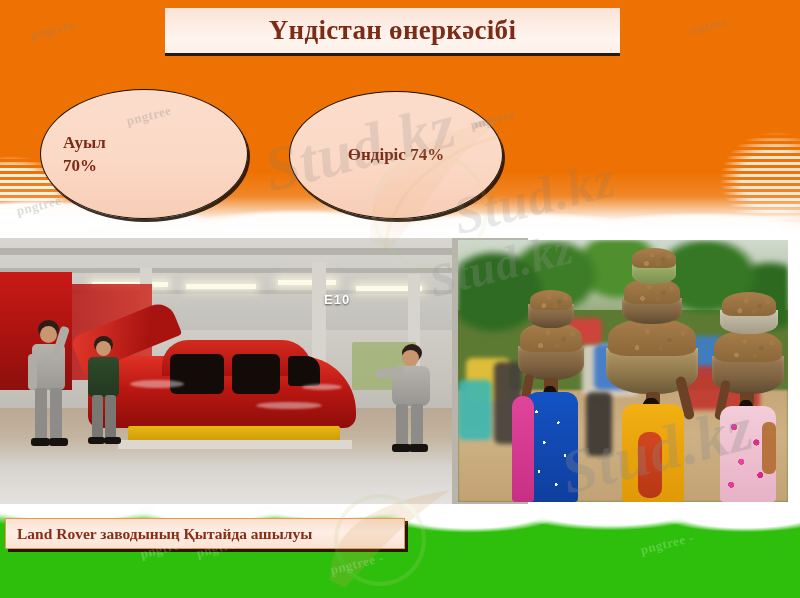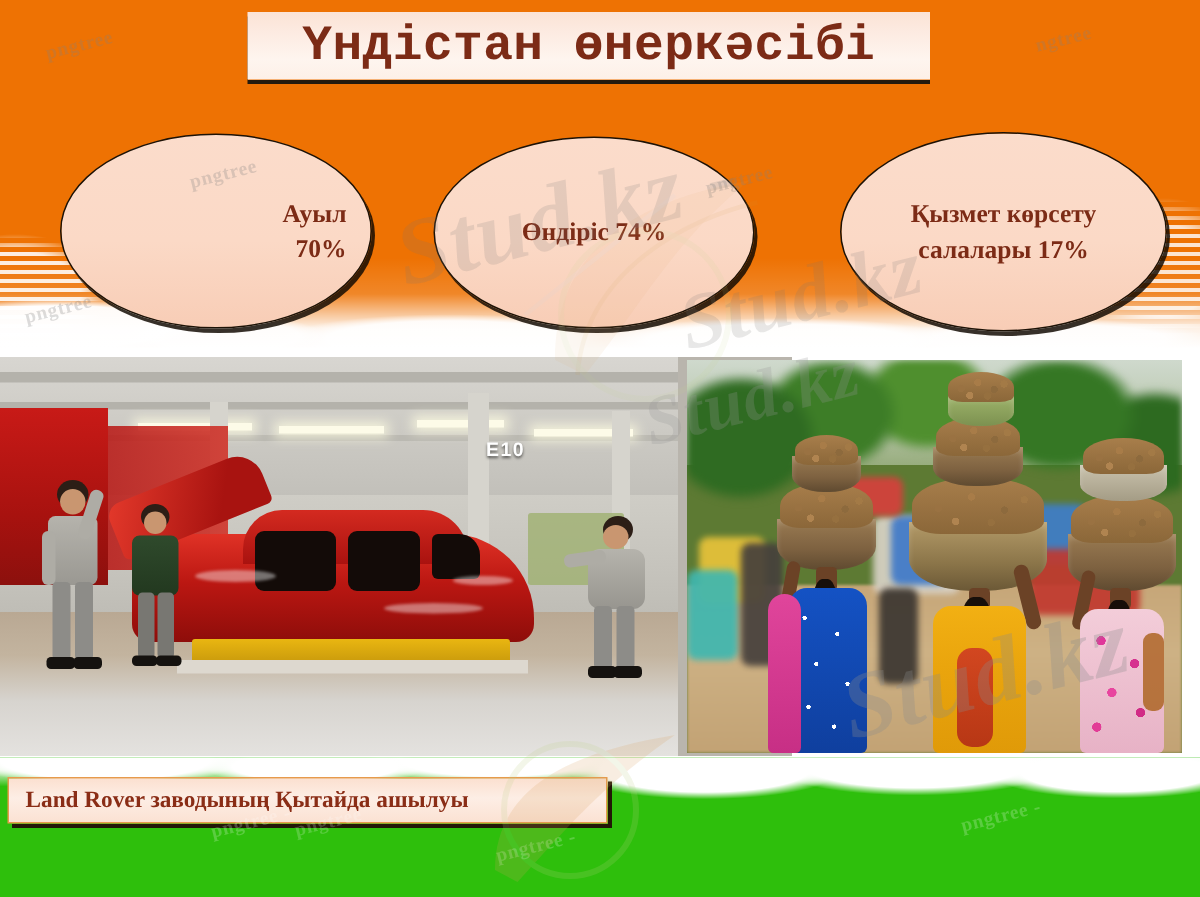--- a/index.html
+++ b/index.html
@@ -49,40 +49,40 @@
   }
 
   
   .title-band{
     position:absolute;left:165px;top:8px;width:455px;height:45px;
     background:linear-gradient(to bottom,#fbe3d6 0%,#fdece3 35%,#fef5ef 70%,#fdf0e8 100%);
     box-shadow:0 3px 0 0 #241a0e;
     display:flex;align-items:center;justify-content:center;
   }
   .title-text{
-    color:#7c2b16;font-size:33px;font-weight:bold;letter-spacing:.3px;
-    white-space:nowrap;line-height:1;font-family:Liberation Mono, monospace;
+    color:#7c2b16;font-size:27px;font-weight:bold;letter-spacing:.3px;
+    white-space:nowrap;line-height:1;
   }
 
   
   .oval{
     position:absolute;
     background:linear-gradient(to bottom,#fbdccb 0%,#fbd9c6 55%,#f8cdb6 100%);
     border:1.5px solid #1d1206;
     border-radius:50%;
     box-shadow:2px 3px 0 0 rgba(20,12,4,.85);
     display:flex;align-items:center;
     box-sizing:border-box;
   }
   .oval .otext{
     color:#7c2b16;font-size:17px;font-weight:bold;line-height:1.38;
     width:100%;padding:0 16px;box-sizing:border-box;
   }
   #oval-1{left:40px;top:89px;width:208px;height:130px;}
-  #oval-1 .otext{padding-left:22px;text-align:right;}
+  #oval-1 .otext{padding-left:22px;text-align:left;}
   #oval-2{left:289px;top:91px;width:214px;height:128px;}
   #oval-2 .otext{text-align:center;}
   #oval-3{left:560px;top:88px;width:218px;height:133px;}
   #oval-3 .otext{text-align:center;}
 
   
   .photos{position:absolute;left:0;top:238px;width:800px;height:272px;}
 
   .photo{position:absolute;overflow:hidden;}
   #photo-factory{left:0;top:0;width:528px;height:266px;background:#b9b5ad;}
@@ -214,26 +214,20 @@
       <div>70%</div>
     </div>
   </div>
 
   <div class="oval" id="oval-2">
     <div class="otext">
       <div>Өндіріс 74%</div>
     </div>
   </div>
 
-  <div class="oval" id="oval-3">
-    <div class="otext">
-      <div>Қызмет көрсету</div>
-      <div>салалары 17%</div>
-    </div>
-  </div>
 
   <div class="photos">
 
     <div class="photo" id="photo-factory">
       <div class="f-ceiling"></div>
       <div class="f-beam" style="left:0;top:10px;width:452px;height:7px;"></div>
       <div class="f-beam" style="left:0;top:30px;width:452px;height:5px;"></div>
       <div class="f-beam" style="left:0;top:52px;width:452px;height:4px;opacity:.7;"></div>
       <div class="f-light" style="left:92px;top:44px;width:76px;"></div>
       <div class="f-light" style="left:186px;top:46px;width:70px;"></div>

